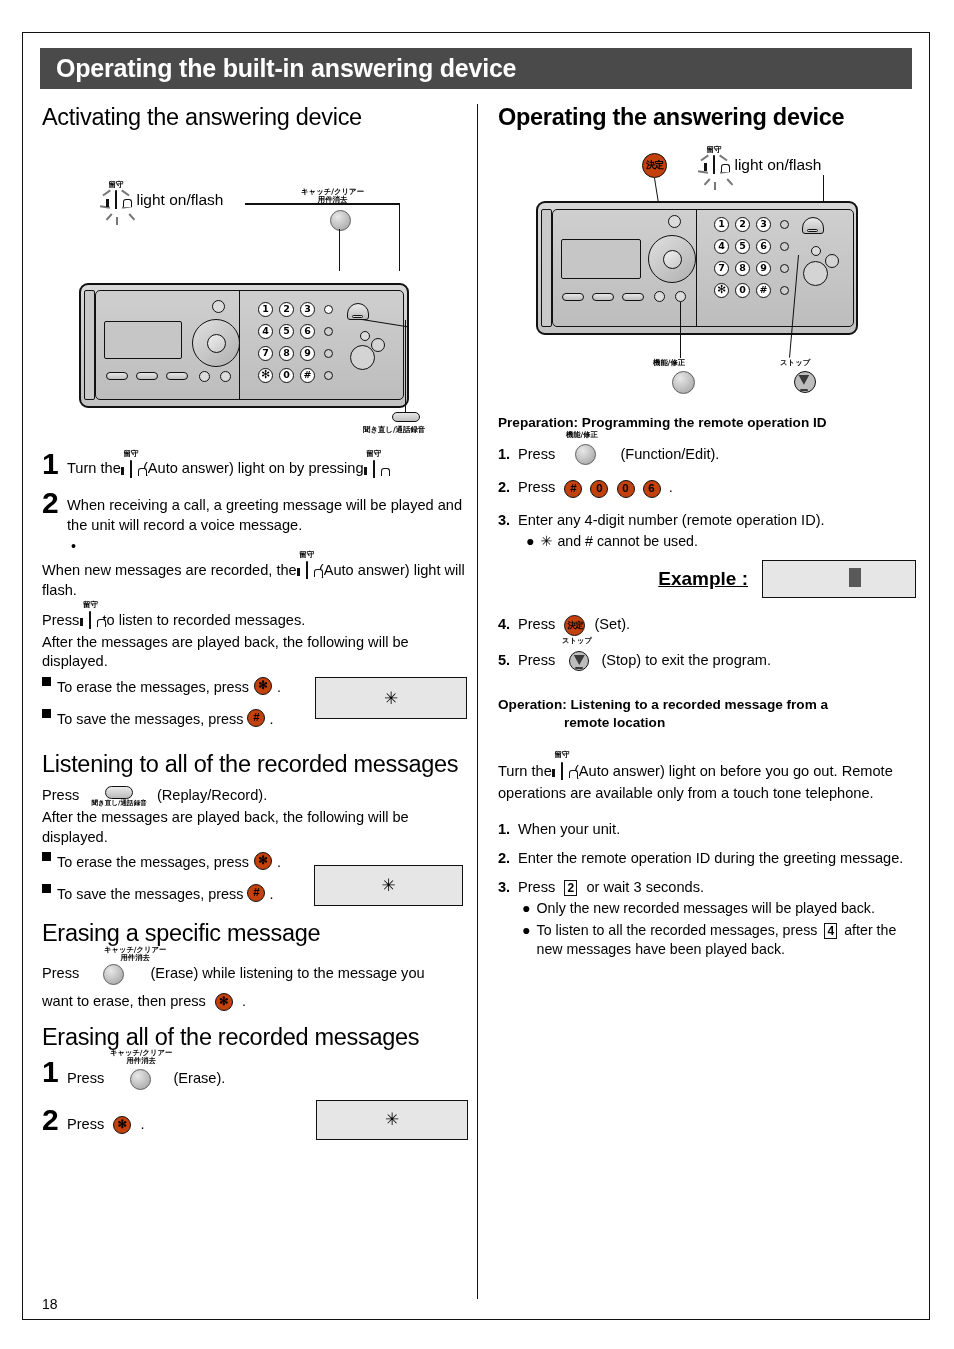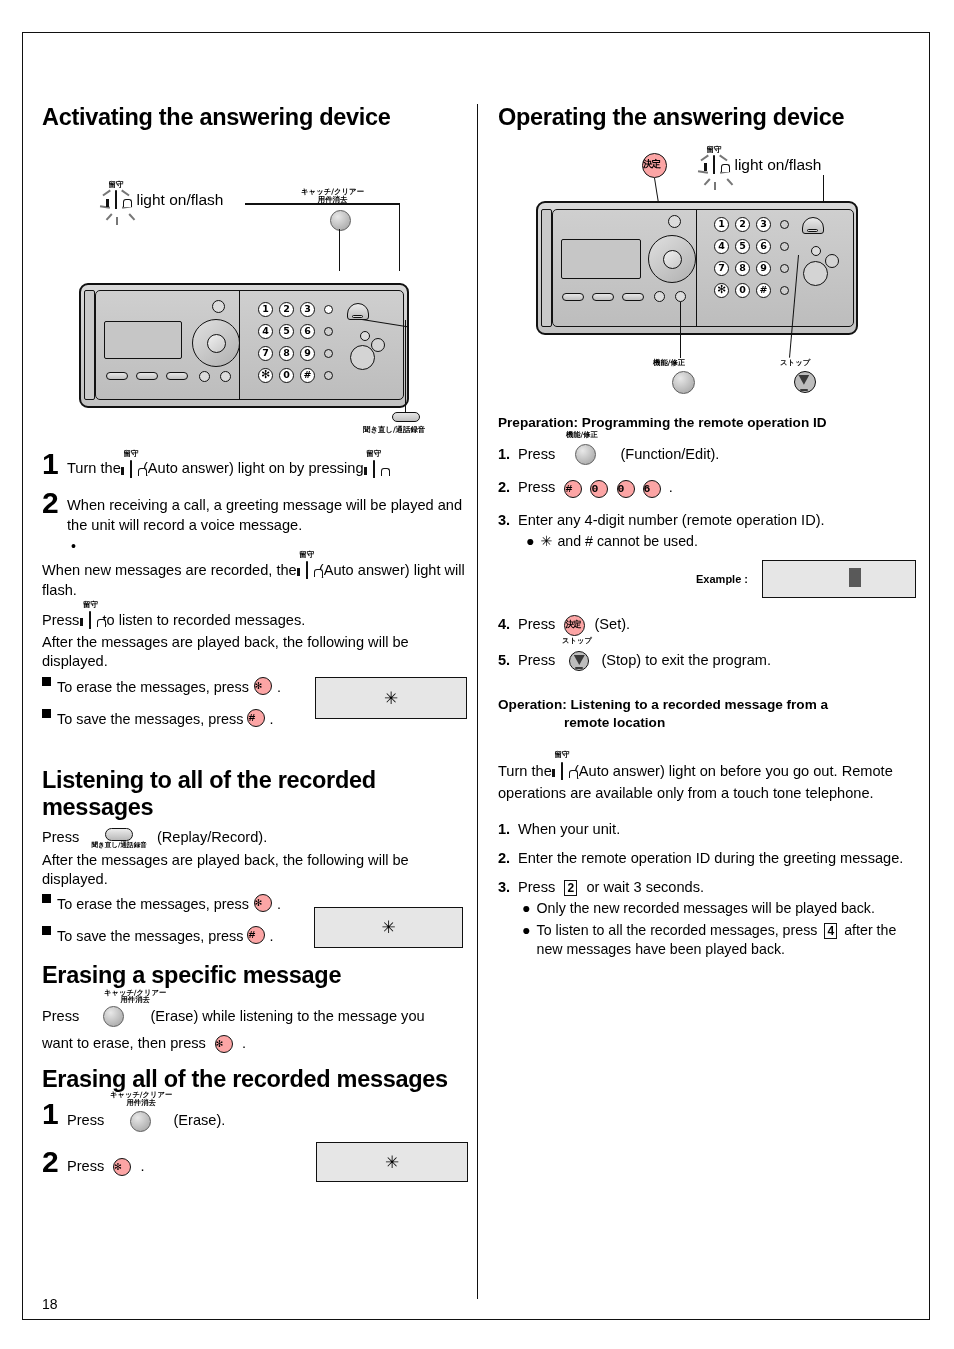--- a/index.html
+++ b/index.html
@@ -16,21 +16,21 @@
     position:absolute;left:40px;top:48px;width:872px;height:41px;
     background:#4a4a4a;display:flex;align-items:center;
   }
   .header-title{color:#fff;font-size:25px;font-weight:bold;margin-left:16px;letter-spacing:-.2px;}
 
   
   .col-left{position:absolute;left:42px;top:104px;width:432px;}
   .col-right{position:absolute;left:498px;top:104px;width:418px;}
   .col-divider{position:absolute;left:477px;top:104px;width:1px;height:1195px;background:#111;}
 
-  h2.sec{font-size:23.5px;font-weight:bold;margin:0 0 8px 0;line-height:1.12;letter-spacing:-.3px;}
+  h2.sec{font-size:23.5px;font-weight:normal;margin:0 0 8px 0;line-height:1.12;letter-spacing:-.3px;}
   .rsec{font-size:23.5px;font-weight:bold;margin:0;line-height:1.14;letter-spacing:-.3px;}
 
   p.body{font-size:14.6px;line-height:1.36;margin:0 0 2px 0;}
   .sub-bold{font-size:13.6px;font-weight:bold;margin:0 0 8px 0;}
   .sub-bold2{font-size:13.6px;font-weight:bold;margin:0;line-height:1.35;}
 
   
   .bigstep{display:flex;align-items:flex-start;margin-bottom:4px;}
   .bignum{font-size:30px;font-weight:bold;line-height:.95;margin-right:6px;min-width:19px;}
   .bigtxt{font-size:14.6px;line-height:1.36;padding-top:9px;}
@@ -62,23 +62,23 @@
   }
   .dome .bar{position:absolute;right:7px;bottom:1.5px;width:3px;height:8px;background:#111;}
 
   
   .flash{position:relative;display:inline-block;padding:0 9px;}
   .ray{position:absolute;width:9px;height:1.6px;background:#777;}
 
   
   .key{
     display:inline-block;width:18px;height:18px;border-radius:50%;
-    border:1.6px solid #111;background:#fca5a5;color:#000;
-    font-size:11.5px;font-weight:bold;line-height:15px;text-align:left;
-    vertical-align:middle;box-sizing:border-box;font-family:Liberation Mono, monospace;
+    border:1.6px solid #111;background:#c2410c;color:#000;
+    font-size:11.5px;font-weight:bold;line-height:15px;text-align:center;
+    vertical-align:middle;box-sizing:border-box;font-family:Liberation Sans, sans-serif;
   }
   .key.jp{font-size:8.5px;line-height:15px;letter-spacing:-1px;}
 
   
   .boxkey{
     display:inline-block;min-width:13px;height:16px;border:1.5px solid #111;
     font-size:12px;font-weight:bold;line-height:14px;text-align:center;padding:0 2px;
     vertical-align:middle;box-sizing:border-box;background:#fff;
   }
 
@@ -134,20 +134,23 @@
   .callout-lbl{position:absolute;font-size:7.4px;font-weight:bold;font-family:"DejaVu Sans",sans-serif;text-align:center;line-height:1.08;white-space:nowrap;}
 
   .pg-num{position:absolute;left:42px;top:1296px;font-size:14px;}
 </style>
 </head>
 <body>
 
 <div class="page">
   <div class="page-frame"></div>
 
+  <div class="header-bar">
+    <div class="header-title">Operating the built-in answering device</div>
+  </div>
 
   <div class="col-divider"></div>
 
   <div class="col-left">
 
     <h2 class="sec">Activating the answering device</h2>
 
     <div class="dev" style="height:320px;">
 
       <div style="position:absolute;left:64px;top:52px;">
@@ -281,21 +284,21 @@
         <span class="sq"></span>
         <span>To save the messages, press</span>
         <span class="key" style="margin:0 4px;">#</span>
         <span>.</span>
       </div>
       <div class="lcd" style="position:absolute;left:273px;top:0px;width:150px;height:40px;">
         <span class="lcd-star">✳</span>
       </div>
     </div>
 
-    <h2 class="sec" style="margin-top:20px;">Listening to all of the recorded messages</h2>
+    <h2 class="sec" style="margin-top:4px;">Listening to all of the recorded messages</h2>
 
     <p class="body" style="margin-top:2px;">
       <span>Press</span>
       <span style="display:inline-block;position:relative;margin:0 6px 0 8px;vertical-align:middle;text-align:center;">
         <span class="oval" style="display:block;margin:0 auto;"></span>
         <span style="display:block;font-size:6.6px;font-weight:bold;font-family:'DejaVu Sans',sans-serif;line-height:1;margin-top:1px;">聞き直し/通話録音</span>
       </span>
       <span>(Replay/Record).</span>
     </p>
     <p class="body">After the messages are played back, the following will be displayed.</p>
@@ -474,21 +477,21 @@
         <span>Enter any 4-digit number (remote operation ID).</span>
         <span class="dot" style="margin-top:2px;margin-left:8px;">
           <span class="dotm">●</span>
           <span style="margin-right:5px;">✳</span>
           <span>and # cannot be used.</span>
         </span>
       </span>
     </div>
 
     <div style="display:flex;align-items:center;justify-content:flex-end;margin-top:6px;">
-      <span style="font-size:11px;font-weight:bold;margin-right:14px;">Example :</span>
+      <span style="font-size:19px;font-weight:bold;margin-right:14px;text-decoration:underline;">Example :</span>
       <span class="lcd" style="width:152px;height:36px;position:relative;">
         <span class="cursor-blk" style="position:absolute;left:86px;top:7px;"></span>
       </span>
     </div>
 
     <div class="nrow" style="margin-top:16px;">
       <span class="nnum">4.</span>
       <span class="ntxt">
         <span>Press</span>
         <span class="key jp" style="margin:0 5px;width:21px;height:21px;line-height:18px;">決定</span>

